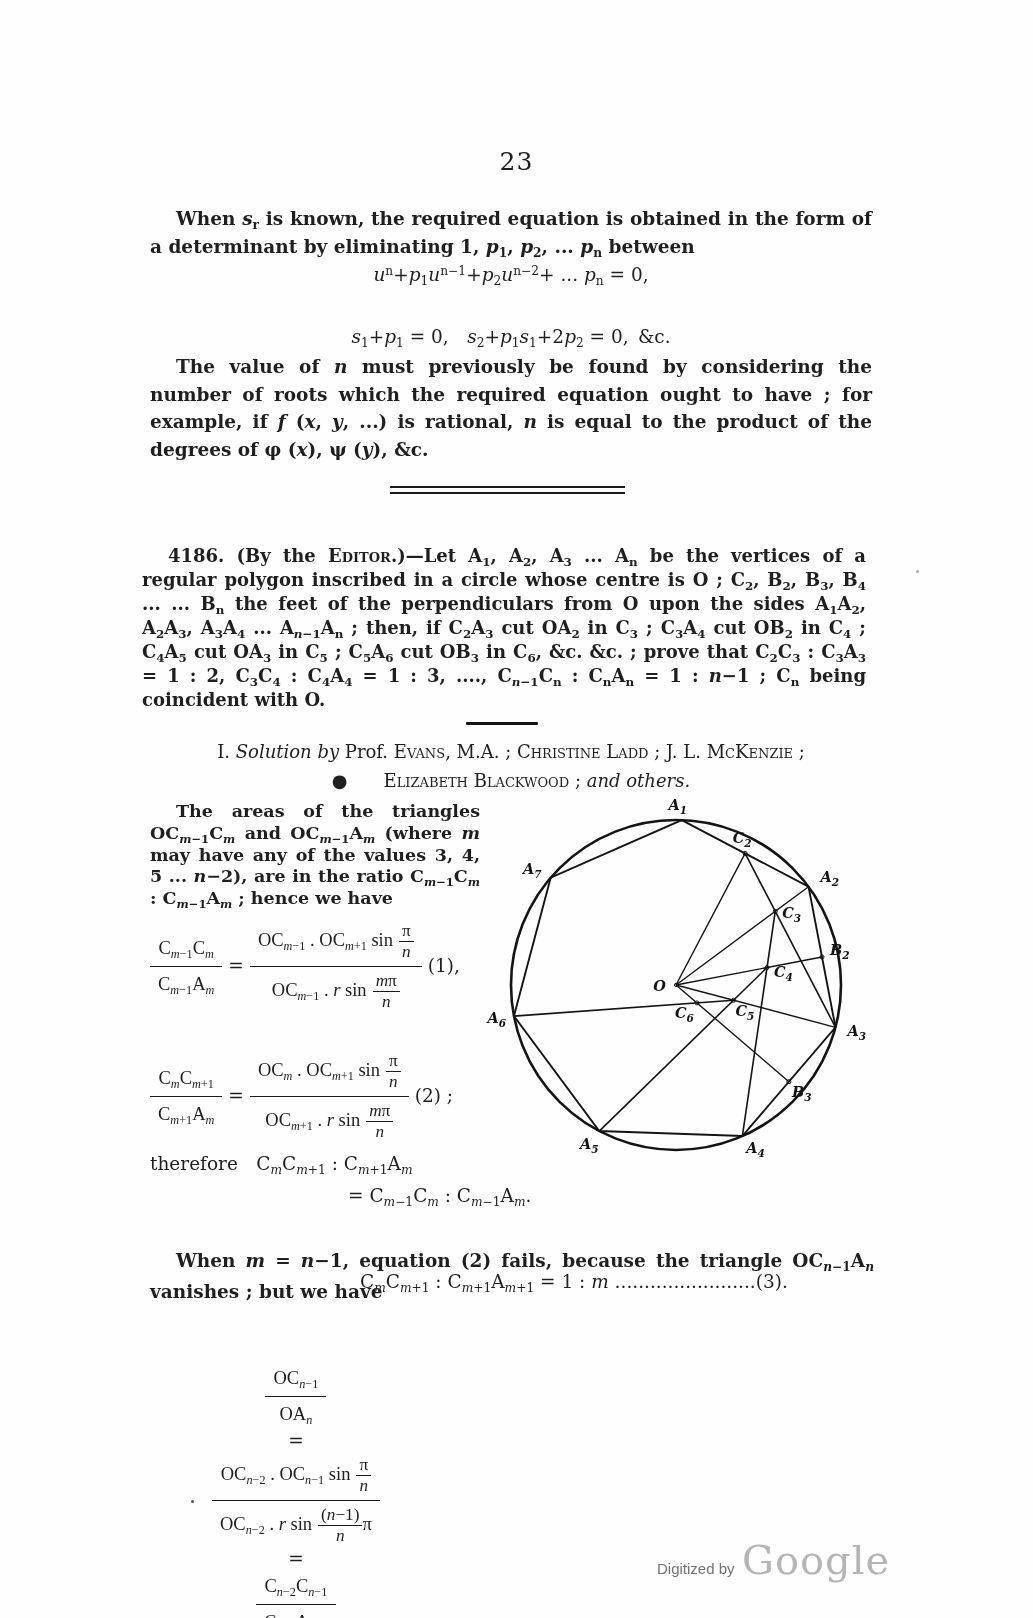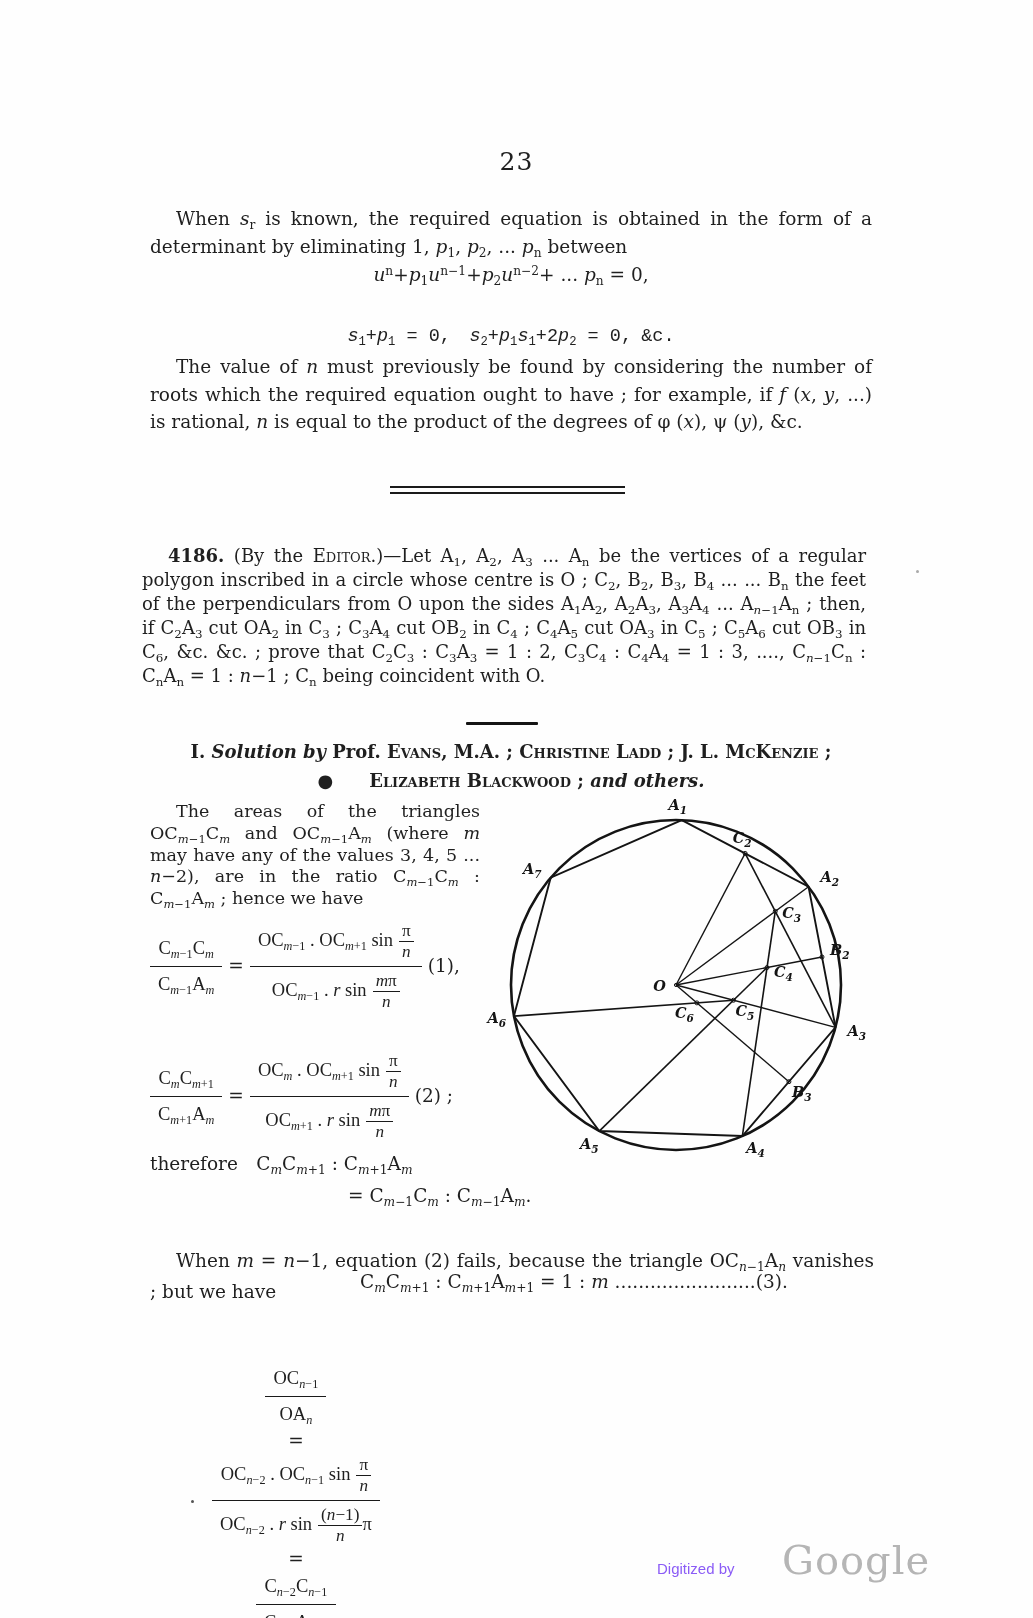--- a/index.html
+++ b/index.html
@@ -1,62 +1,62 @@
 <!DOCTYPE html>
 <html><head>
 <meta charset="utf-8">
 <style>
   html,body{margin:0;padding:0;background:#d9d9d9;}
   #page{position:relative;width:1033px;height:1618px;margin:0 auto;background:#fefefe;
         font-family:"DejaVu Serif",serif;color:#1f1f1f;overflow:hidden;}
   .blk{position:absolute;}
   .body{font-size:18.5px;line-height:27.5px;width:722px;}
   .just{text-align:justify;}
-  .ind{text-indent:26px;}
+  .ind{text-indent:26px;font-weight:bold;}
   .ctr{text-align:center;}
   .sc{font-variant:small-caps;}
   sub{font-size:66%;vertical-align:-0.32em;line-height:0;}
   sup{font-size:66%;vertical-align:0.5em;line-height:0;}
   .pgnum{font-size:25px;letter-spacing:1px;width:1033px;text-align:center;}
   .rule-double{border-top:2.2px solid #1a1a1a;border-bottom:2px solid #1a1a1a;height:4px;}
   .rule-dash{background:#141414;height:3.2px;border-radius:1px;}
   .eqrow{display:flex;align-items:center;font-size:18.5px;line-height:1.35;}
   .frac{display:inline-block;text-align:center;vertical-align:middle;font-family:Liberation Serif, serif;}
   .frac>.ft{display:block;padding:2px 8px 5px;border-bottom:1.6px solid #1a1a1a;}
   .frac>.fb{display:block;padding:5px 8px 2px;}
   .sfrac{display:inline-block;text-align:center;vertical-align:middle;margin-left:6px;
          line-height:1.05;font-size:93%;}
   .sfrac>.ft{display:block;border-bottom:1.3px solid #1a1a1a;padding:0 3px 1px;}
   .sfrac>.fb{display:block;padding-top:1px;}
   .eqsign{padding:0 6px;}
   .eqtag{margin-left:6px;}
-  .heading{font-size:18px;line-height:29px;width:722px;text-align:center;font-weight:bold;}
+  .heading{font-size:18px;line-height:29px;width:722px;text-align:center;}
   .solpara{font-size:17.5px;line-height:21.8px;width:330px;}
   .widepara{font-size:18.5px;line-height:31px;width:724px;}
   .problem{font-size:18px;line-height:24px;width:724px;}
   .figlbl{font-family:"DejaVu Serif",serif;font-style:italic;font-weight:bold;
           font-size:14.5px;fill:#141414;}
-  .wm-pre{font-family:"Liberation Sans",sans-serif;font-size:15px;color:#8b5cf6;}
+  .wm-pre{font-family:"Liberation Sans",sans-serif;font-size:15px;color:#737373;}
   .wm-logo{font-family:"DejaVu Serif",serif;font-size:40px;color:#b5b5b5;letter-spacing:1px;}
   .speck{position:absolute;background:#555;border-radius:50%;}
   svg line, svg circle, svg path{stroke:#141414;fill:none;}
 </style>
 </head>
 <body>
 
 <div id="page">
 
   <div class="blk pgnum" style="top:147px;left:0;">23</div>
 
   <div class="blk body just ind" style="top:205px;left:150px;">When <i>s</i><sub>r</sub> is known, the required equation is obtained in the form of a determinant by eliminating  1, <i>p</i><sub>1</sub>, <i>p</i><sub>2</sub>, ... <i>p</i><sub>n</sub>  between</div>
 
   <div class="blk body ctr" style="top:261px;left:150px;"><i>u</i><sup>n</sup>+<i>p</i><sub>1</sub><i>u</i><sup>n−1</sup>+<i>p</i><sub>2</sub><i>u</i><sup>n−2</sup>+ ... <i>p</i><sub>n</sub> = 0,</div>
 
 
-  <div class="blk body ctr" style="top:323px;left:150px;font-family:Liberation Mono, monospace;"><i>s</i><sub>1</sub>+<i>p</i><sub>1</sub> = 0, <i>s</i><sub>2</sub>+<i>p</i><sub>1</sub><i>s</i><sub>1</sub>+2<i>p</i><sub>2</sub> = 0, &amp;c.</div>
+  <div class="blk body ctr" style="top:323px;left:150px;"><i>s</i><sub>1</sub>+<i>p</i><sub>1</sub> = 0, <i>s</i><sub>2</sub>+<i>p</i><sub>1</sub><i>s</i><sub>1</sub>+2<i>p</i><sub>2</sub> = 0, &amp;c.</div>
 
   <div class="blk body just ind" style="top:353px;left:150px;">The value of <i>n</i> must previously be found by considering the number of roots which the required equation ought to have ;  for example, if <i>f</i> (<i>x</i>, <i>y</i>, ...) is rational, <i>n</i> is equal to the product of the degrees of φ (<i>x</i>), ψ (<i>y</i>), &amp;c.</div>
 
   <div class="blk rule-double" style="top:486px;left:390px;width:235px;"></div>
 
   <p class="blk problem just ind" style="top:544px;left:142px;margin:0;">
     <b>4186.</b>
     <span>(By the <span class="sc">Editor</span>.)—Let A<sub>1</sub>, A<sub>2</sub>, A<sub>3</sub> ... A<sub>n</sub> be the vertices of a regular polygon inscribed in a circle whose centre is O ;  C<sub>2</sub>, B<sub>2</sub>, B<sub>3</sub>, B<sub>4</sub> ... ... B<sub>n</sub> the feet of the perpendiculars from O upon the sides A<sub>1</sub>A<sub>2</sub>, A<sub>2</sub>A<sub>3</sub>, A<sub>3</sub>A<sub>4</sub> ... A<sub><i>n</i>−1</sub>A<sub>n</sub> ;  then, if C<sub>2</sub>A<sub>3</sub> cut OA<sub>2</sub> in C<sub>3</sub> ;  C<sub>3</sub>A<sub>4</sub> cut OB<sub>2</sub> in C<sub>4</sub> ;  C<sub>4</sub>A<sub>5</sub> cut OA<sub>3</sub> in C<sub>5</sub> ;  C<sub>5</sub>A<sub>6</sub> cut OB<sub>3</sub> in C<sub>6</sub>, &amp;c. &amp;c. ;  prove that C<sub>2</sub>C<sub>3</sub> : C<sub>3</sub>A<sub>3</sub> = 1 : 2,  C<sub>3</sub>C<sub>4</sub> : C<sub>4</sub>A<sub>4</sub> = 1 : 3, ....,  C<sub><i>n</i>−1</sub>C<sub>n</sub> : C<sub>n</sub>A<sub>n</sub> = 1 : <i>n</i>−1 ; C<sub>n</sub> being coincident with O.</span>
   </p>
 
@@ -169,17 +169,17 @@
     </span>
     <span class="eqsign">=</span>
     <span class="frac">
       <span class="ft">1</span>
       <span class="fb"><i>n</i>−1</span>
     </span>
     <span>,  by (3).</span>
   </div>
 
   <div class="blk wm-pre" style="top:1560px;left:657px;">Digitized by</div>
-  <div class="blk wm-logo" style="top:1537px;left:742px;margin-left:40px;">Google</div>
+  <div class="blk wm-logo" style="top:1537px;left:742px;">Google</div>
 
   <div class="speck" style="top:1500px;left:191px;width:3px;height:3px;"></div>
   <div class="speck" style="top:570px;left:916px;width:3px;height:3px;opacity:.5;"></div>
 </div>
 
 </body></html>

